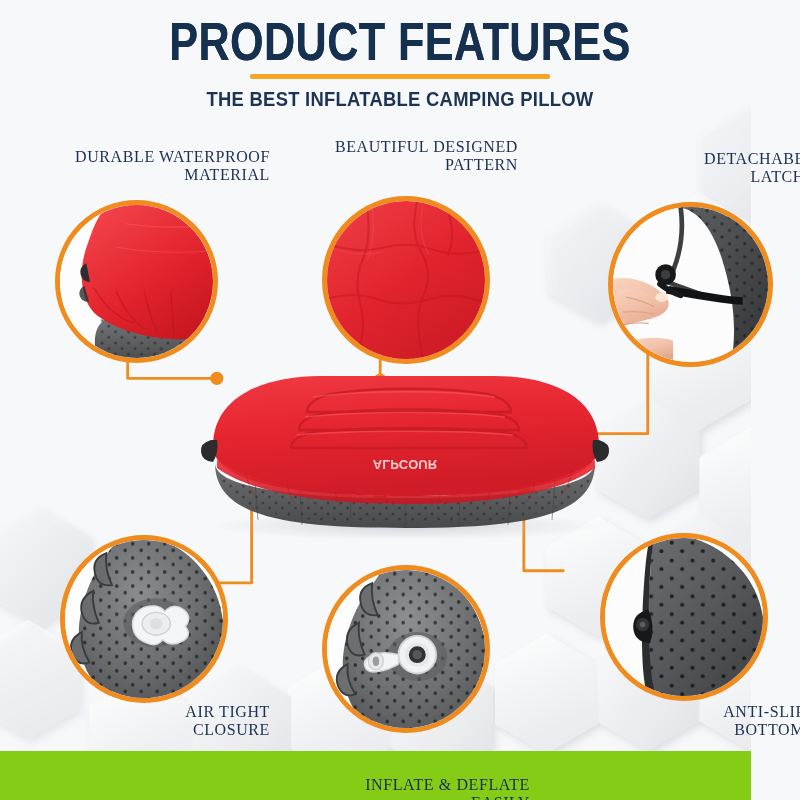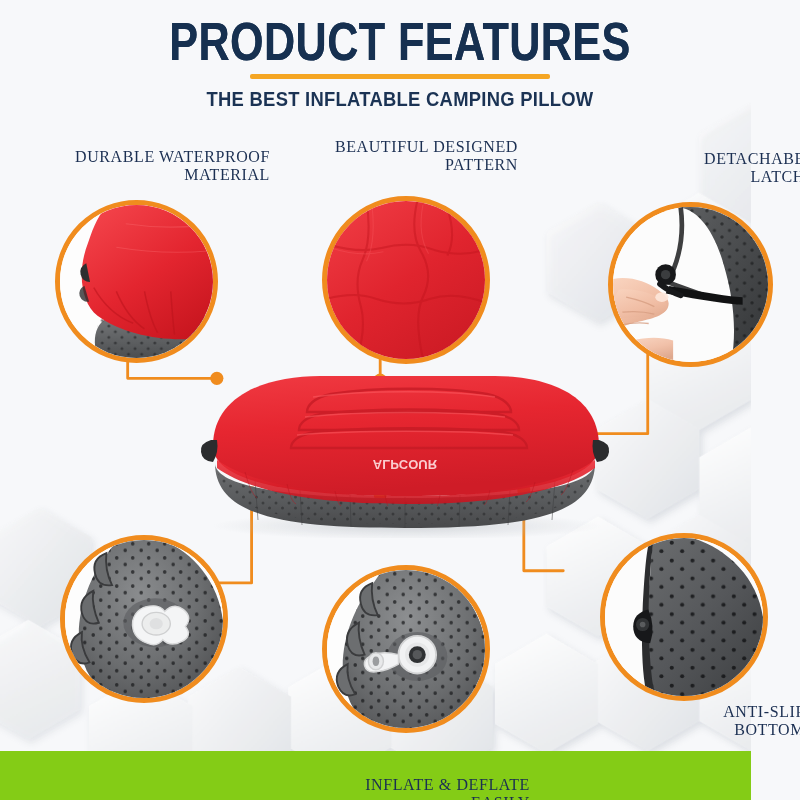--- a/index.html
+++ b/index.html
@@ -366,20 +366,22 @@
         <path d="M18,98 q-16,8 -10,24 q6,13 18,8 q-10,-16 -8,-32 Z"></path>
       </g>
 
       <ellipse cx="96" cy="88" rx="34" ry="26" fill="#5e6062" opacity="0.65"></ellipse>
       <path d="M72,86 q4,-16 22,-16 q8,0 12,6 q10,-10 20,-2 q10,8 2,18
                q8,10 -4,16 q-12,6 -20,-2 q-6,8 -16,4 q-18,-6 -16,-24 Z" fill="#f4f5f6" stroke="#d9dadb" stroke-width="1.5"></path>
       <ellipse cx="97" cy="89" rx="15" ry="12" fill="#eceded" stroke="#cfd0d1" stroke-width="1.5"></ellipse>
       <ellipse cx="97" cy="89" rx="7" ry="6" fill="#dfe0e1"></ellipse>
     </svg>
   </div>
+  <div class="label" style="left:20px; top:703px; width:250px;">AIR TIGHT
+CLOSURE</div>
 
   <div class="circle" style="left: 322px; top: 565px; width: 168px; height: 168px; border-color: rgb(240, 140, 30);">
     <svg class="photo" viewBox="0 0 168 168">
       <defs>
         <radialGradient id="c5gray" cx="0.45" cy="0.32" r="0.8">
           <stop offset="0%" stop-color="#8d8f91"></stop>
           <stop offset="55%" stop-color="#6d6f71"></stop>
           <stop offset="100%" stop-color="#4a4b4d"></stop>
         </radialGradient>
         <pattern id="c5dots" width="17" height="15" patternUnits="userSpaceOnUse">

